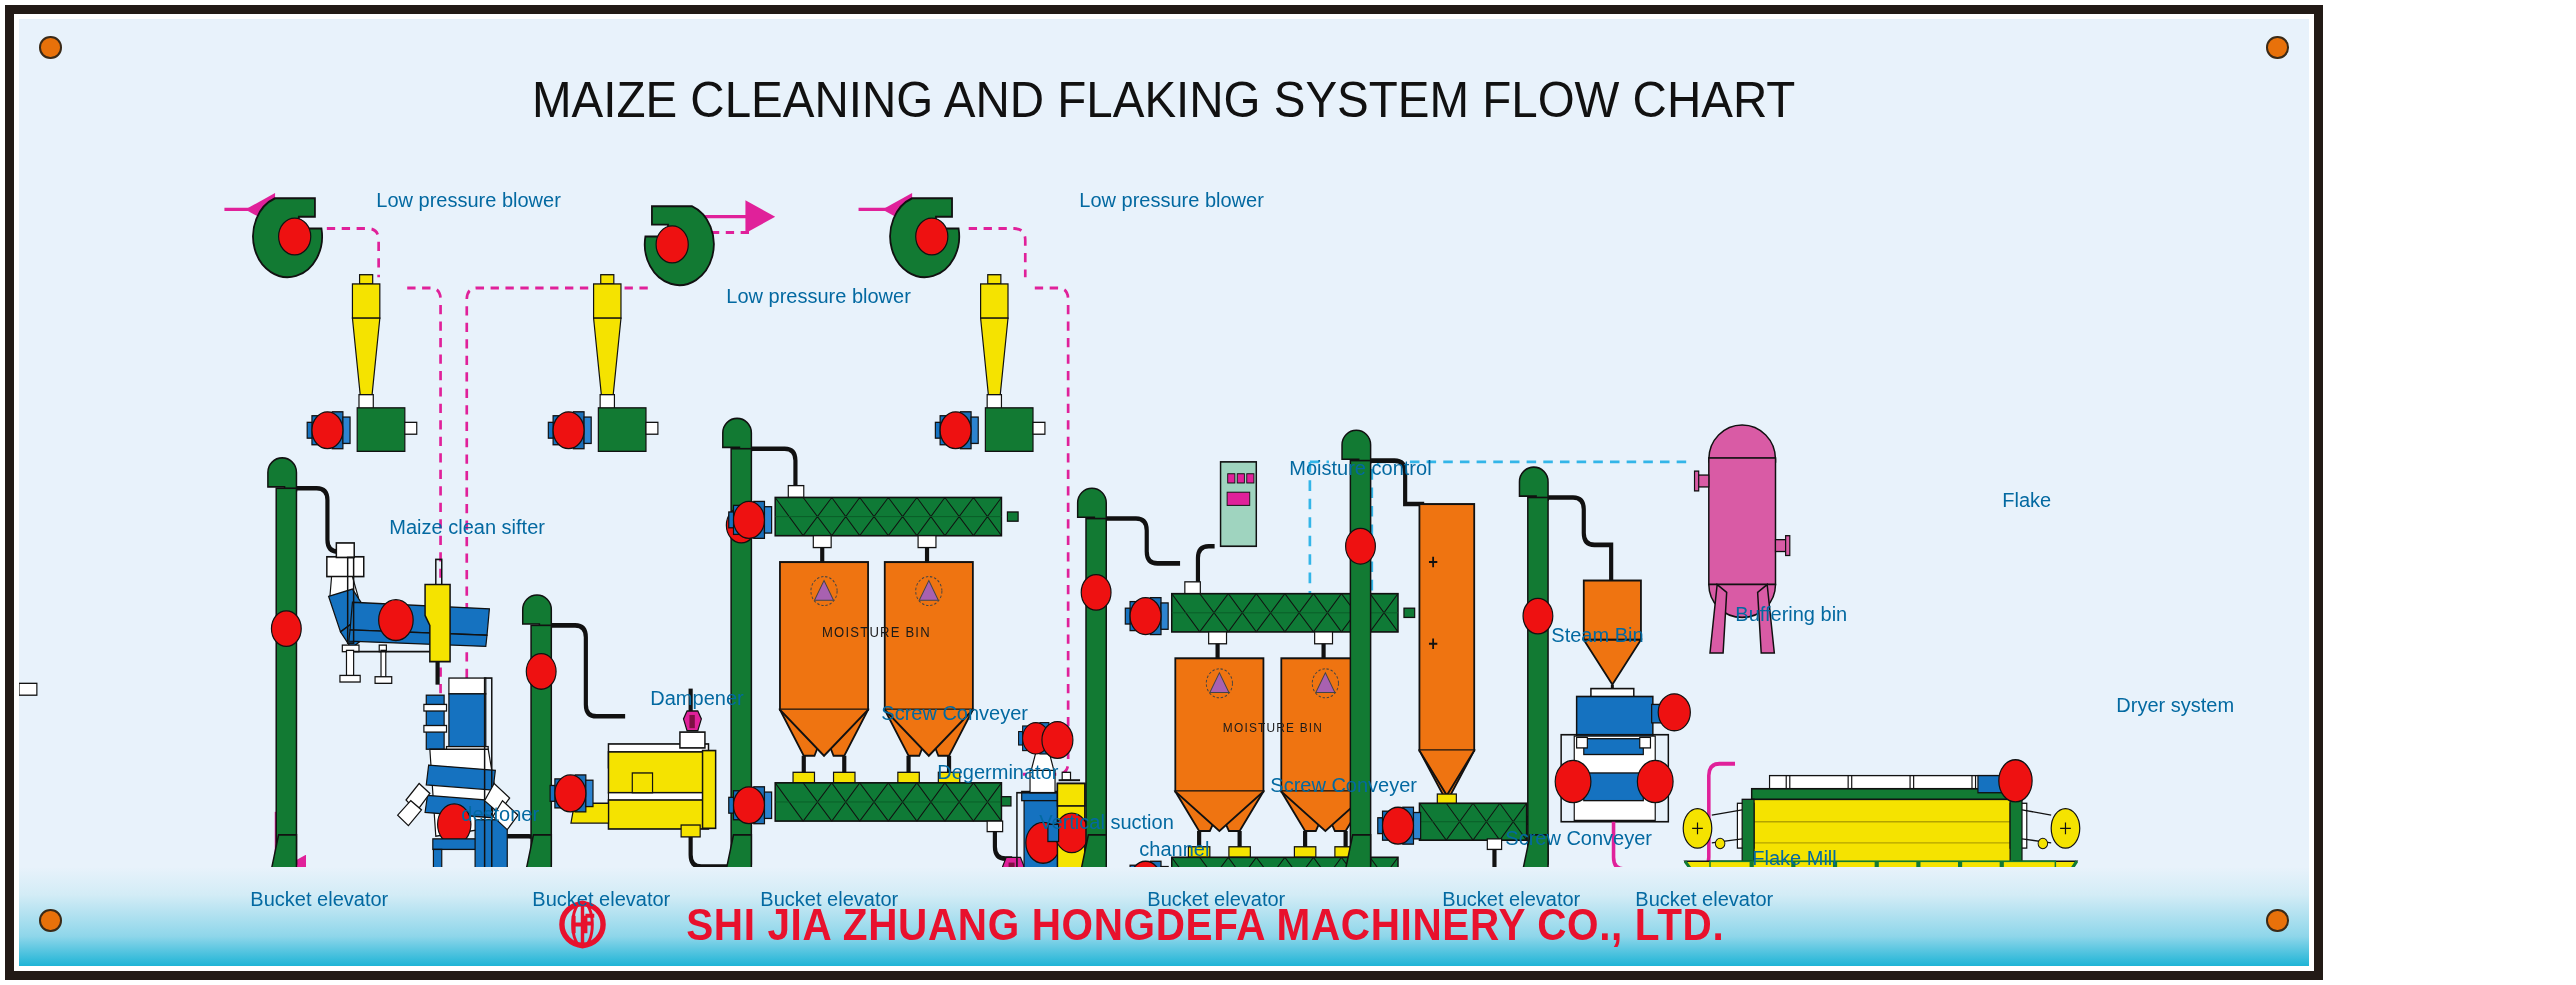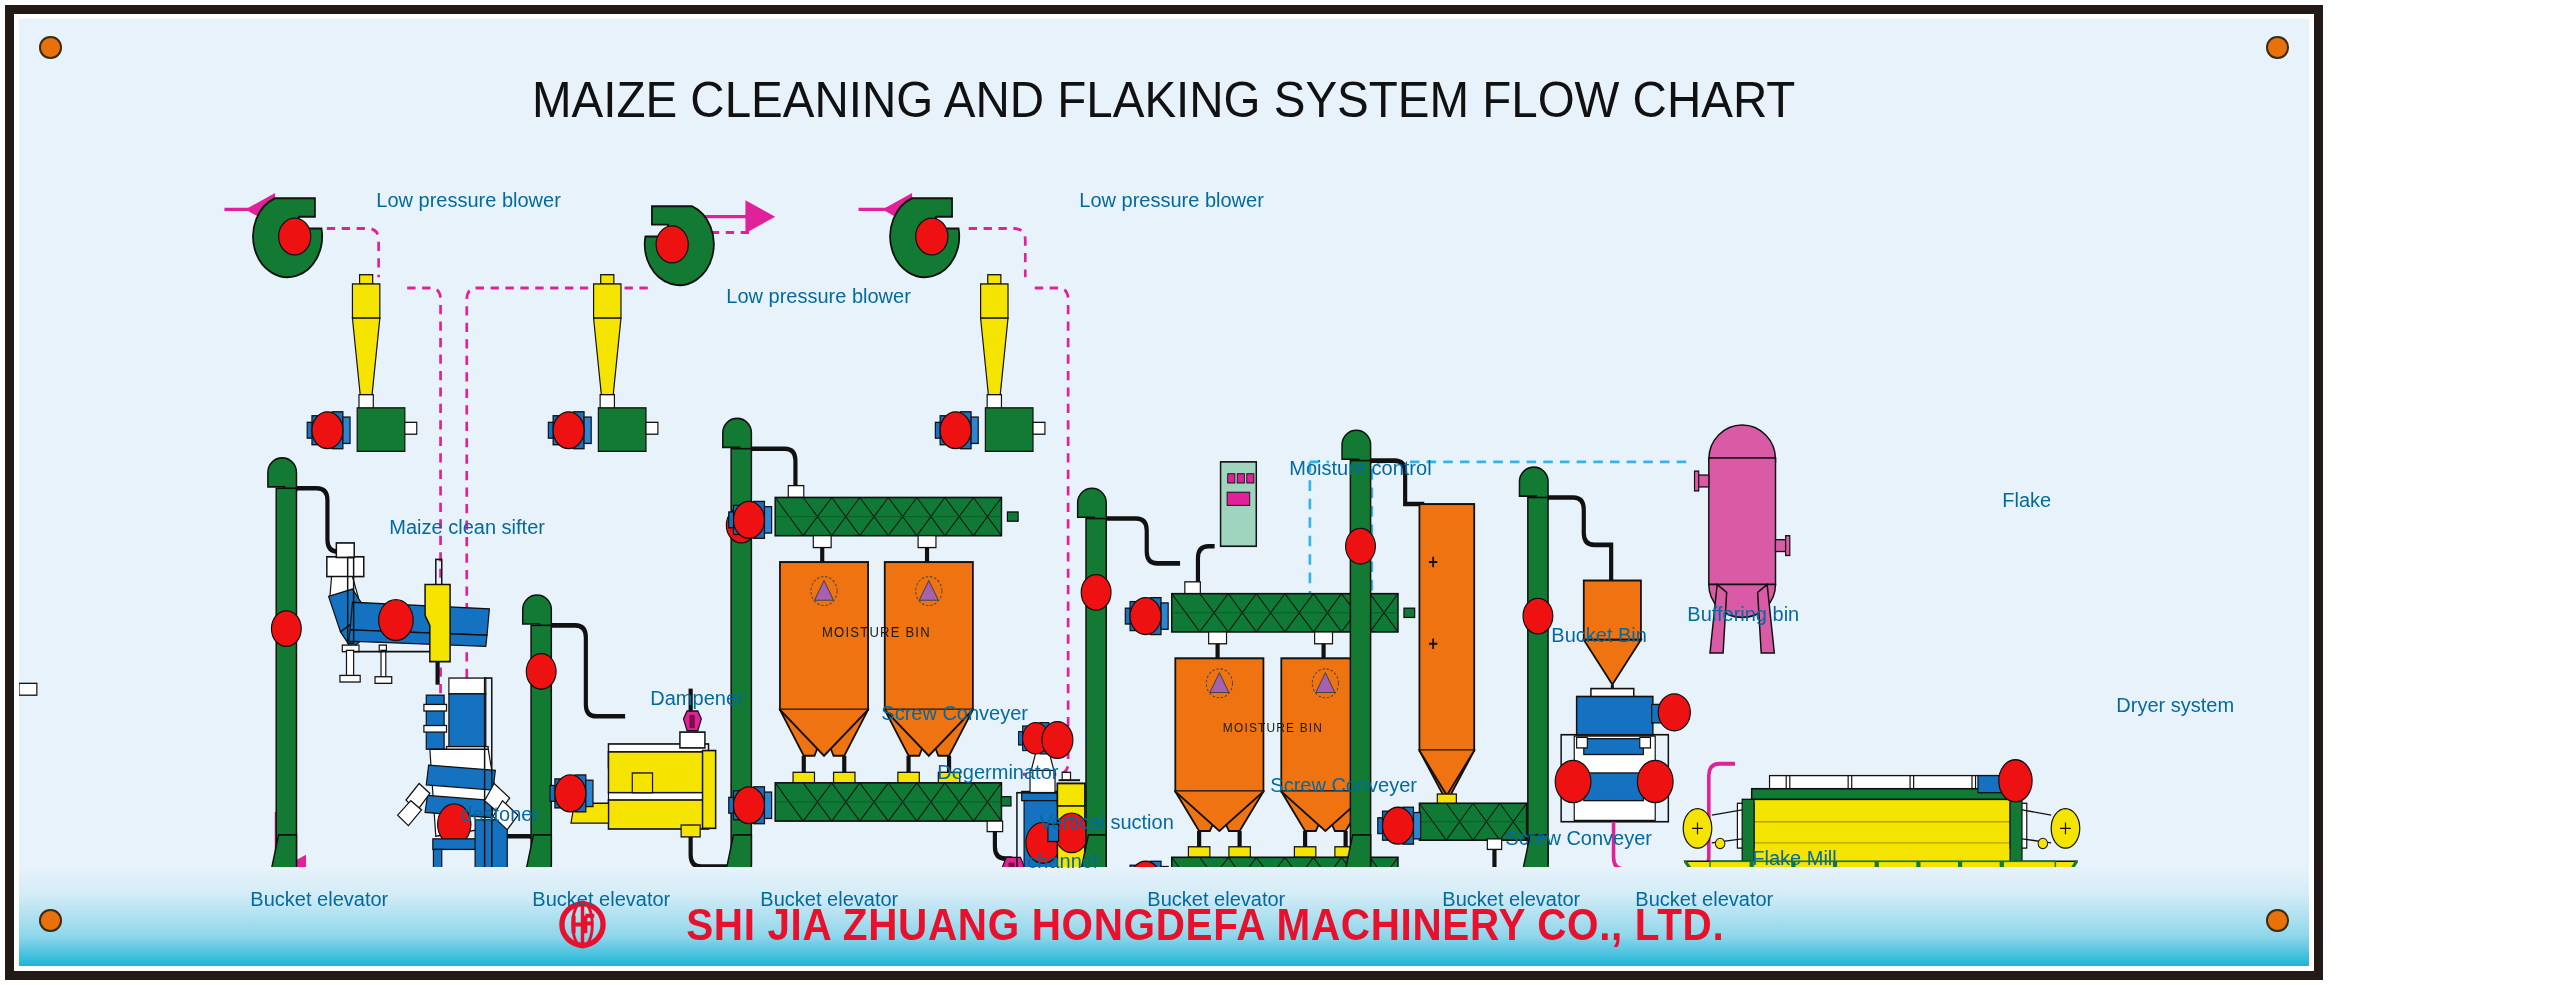--- a/index.html
+++ b/index.html
@@ -474,26 +474,26 @@
 
         <div class="lbl" style="left:357px;top:170px;">Low pressure blower</div>
         <div class="lbl" style="left:707px;top:266px;">Low pressure blower</div>
         <div class="lbl" style="left:1060px;top:170px;">Low pressure blower</div>
         <div class="lbl" style="left:370px;top:497px;">Maize clean sifter</div>
         <div class="lbl" style="left:442px;top:784px;">destoner</div>
         <div class="lbl" style="left:631px;top:668px;">Dampener</div>
         <div class="lbl" style="left:862px;top:683px;">Screw Conveyer</div>
         <div class="lbl" style="left:918px;top:742px;">Degerminator</div>
         <div class="lbl" style="left:1020px;top:792px;">Vertical suction</div>
-        <div class="lbl" style="left:1008px;top:819px;margin-top:12px;">channel</div>
+        <div class="lbl" style="left:1120px;top:819px;">channel</div>
         <div class="lbl" style="left:1270px;top:395px;margin-top:43px;">Moisture control</div>
         <div class="lbl" style="left:1251px;top:755px;">Screw Conveyer</div>
-        <div class="lbl" style="left:1532px;top:605px;">Bucket Bin</div>
+        <div class="lbl" style="left:1532px;top:605px;">Steam Bin</div>
         <div class="lbl" style="left:1486px;top:808px;">Screw Conveyer</div>
-        <div class="lbl" style="left:1668px;top:584px;">Buffering bin</div>
+        <div class="lbl" style="left:1716px;top:584px;">Buffering bin</div>
         <div class="lbl" style="left:1733px;top:828px;">Flake Mill</div>
         <div class="lbl" style="left:1983px;top:470px;">Flake</div>
         <div class="lbl" style="left:2097px;top:675px;">Dryer system</div>
 
         <div class="lbl c" style="left:300px;top:869px;">Bucket elevator</div>
         <div class="lbl c" style="left:582px;top:869px;">Bucket elevator</div>
         <div class="lbl c" style="left:810px;top:869px;">Bucket elevator</div>
         <div class="lbl c" style="left:1197px;top:869px;">Bucket elevator</div>
         <div class="lbl c" style="left:1492px;top:869px;">Bucket elevator</div>
         <div class="lbl c" style="left:1685px;top:869px;">Bucket elevator</div>

